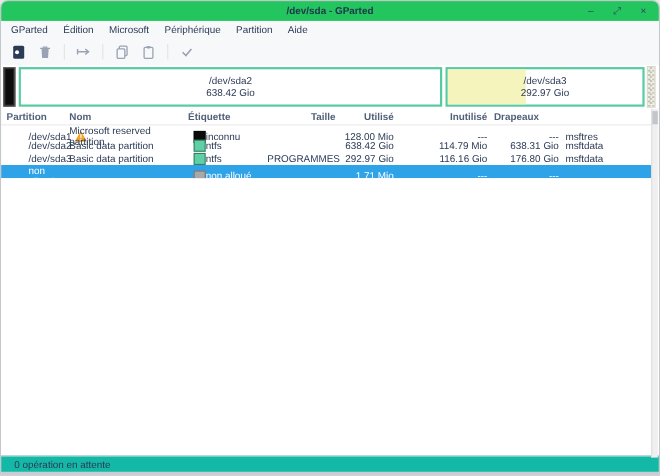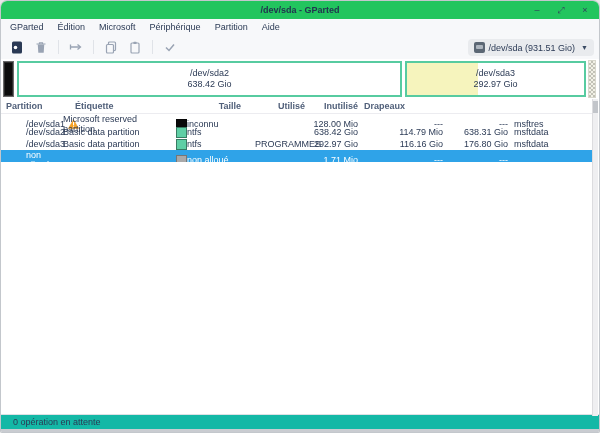--- a/index.html
+++ b/index.html
@@ -46,21 +46,21 @@
   
   .ptable { flex:0 0 auto; margin-right:7px; }
   .prow { display:grid; grid-template-columns:62px 108px 72px 64px 53px 85px 65px 1fr; align-items:center; height:12px; }
   .phead { height:15px; border-bottom:1px solid #ececf0; }
   .phead > div { font-weight:bold; color:#51607a; }
   .c-part  { padding-left:25px; display:flex; align-items:center; gap:3px; }
   .phead .c-part { padding-left:5px; }
   .c-fs { display:flex; align-items:center; padding-left:5px; }
   .c-fs .fs-name { flex:1; text-align:left; padding-right:5px; }
   .phead .c-fs { padding-left:0; }
-  .c-label { padding-left:0;margin-left:12px; }
+  .c-label { padding-left:0; }
   .c-size, .c-used, .c-unused { text-align:right; padding-right:2px; }
   .c-flags { padding-left:4px; }
   .phead .c-flags { text-align:left; padding-right:3px; }
   .fs-swatch { width:11px; height:11px; border:1px solid rgba(0,0,0,.4); flex:0 0 auto; }
   .prow.selected { background:#2fa3e8; color:#fff; }
   .prow.selected .fs-swatch { border-color:rgba(0,0,0,.3); }
   .warn-icon { width:11px; height:10px; flex:0 0 auto; }
 
   .table-filler { flex:1 1 auto; background:#fff; }
 
@@ -146,45 +146,41 @@
     </div>
     <div class="tb-sep"></div>
     <div class="tb-btn">
       <span>
         <svg width="14" height="13" viewBox="0 0 14 13" fill="none" stroke="#99a3b3" stroke-width="1.5">
             <path d="M3 6.5l3 3 5-6"></path>
           </svg>
       </span>
     </div>
 
-    <div class="device-combo">
-      <span class="drive-icon"></span>
-      <span>/dev/sda (931.51 Gio)</span>
-      <span class="combo-caret">▼</span>
-    </div>
   </div>
 
   <div class="diskbar-wrap">
     <div class="seg-sda1"></div>
     <div class="seg-box seg-sda2">
       <div class="seg-used" style="width: 0%;"></div>
       <span class="seg-label">/dev/sda2</span>
       <span class="seg-size">638.42 Gio</span>
     </div>
     <div class="seg-box seg-sda3">
       <div class="seg-used" style="width: 40%;"></div>
       <span class="seg-label">/dev/sda3</span>
       <span class="seg-size">292.97 Gio</span>
     </div>
     <div class="seg-unalloc"></div>
   </div>
 
   <div class="ptable">
     <div class="prow phead">
       <div class="c-part">Partition</div>
+      <div class="c-name">Nom</div>
       <div class="c-label">Étiquette</div>
       <div class="c-size">Taille</div>
       <div class="c-used">Utilisé</div>
       <div class="c-unused">Inutilisé</div>
       <div class="c-flags">Drapeaux</div>
     </div>
 
     <div class="prow">
       <div class="c-part">
         <span>/dev/sda1</span>

